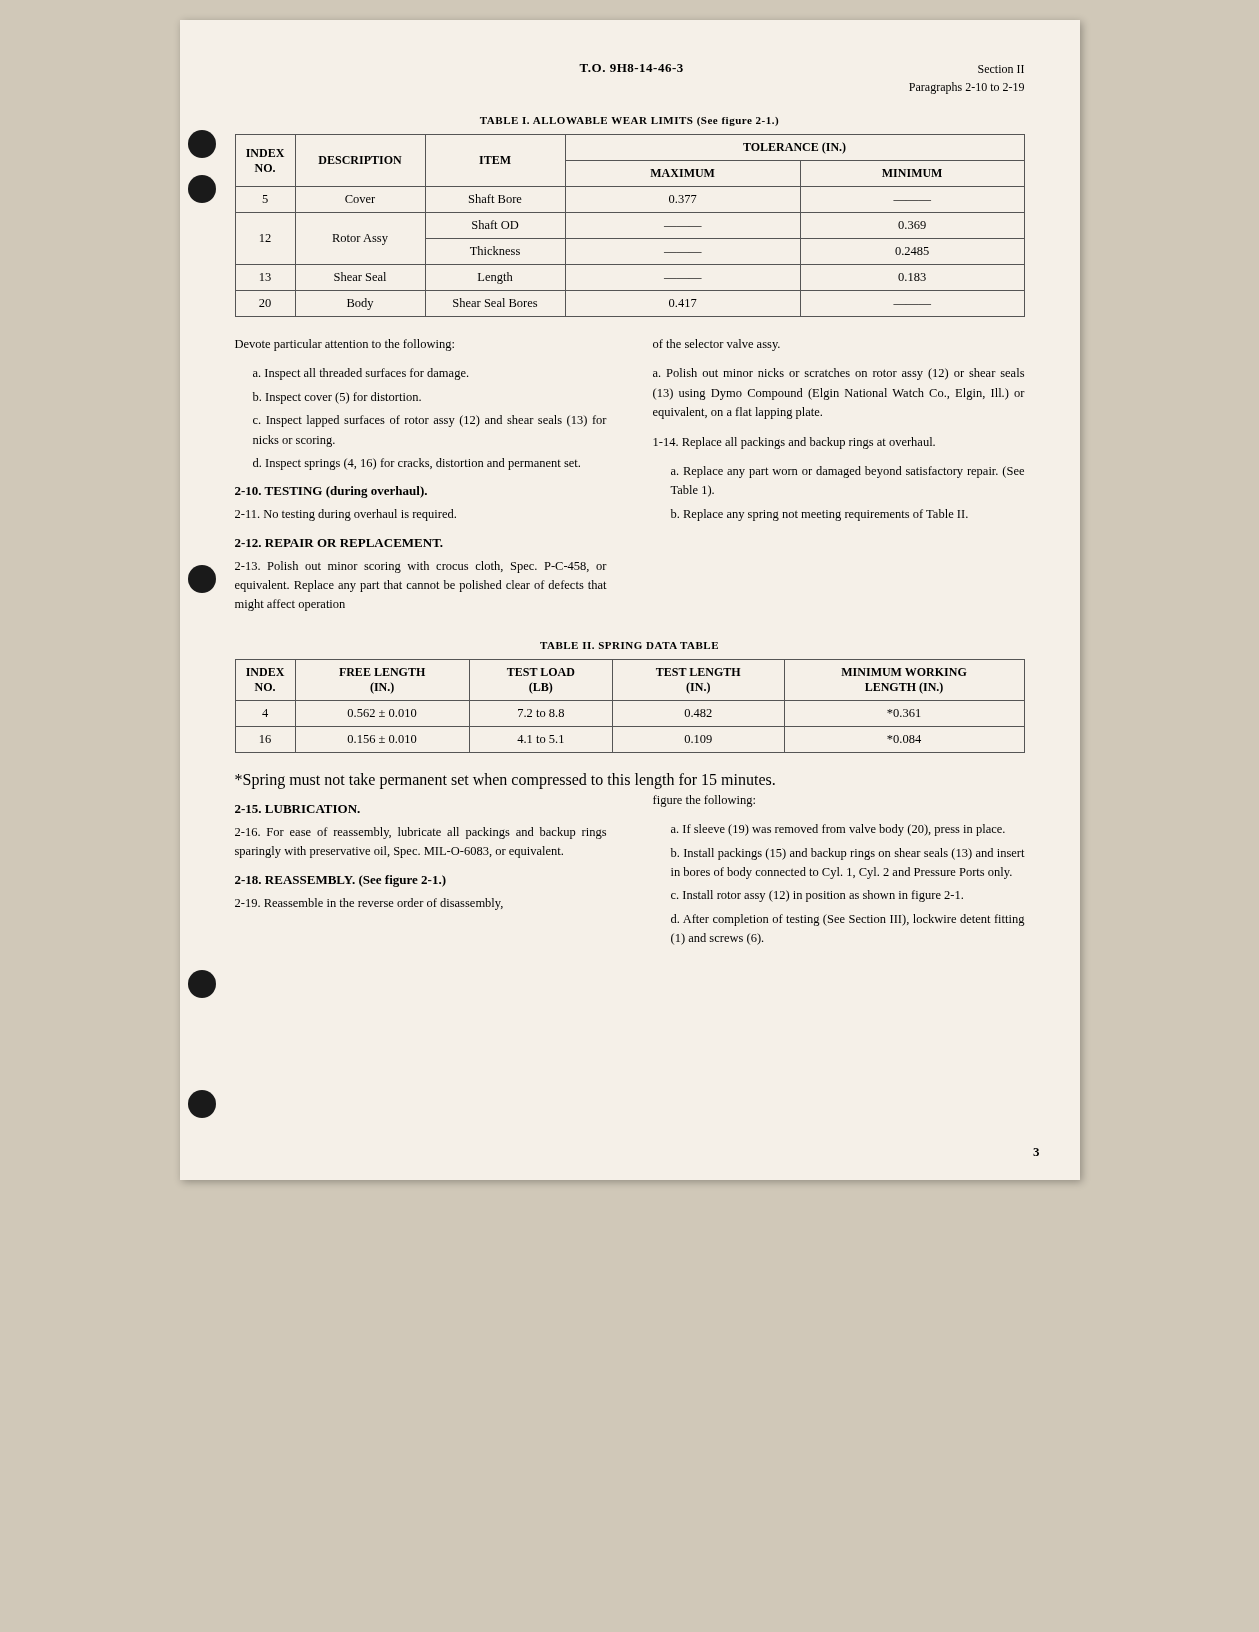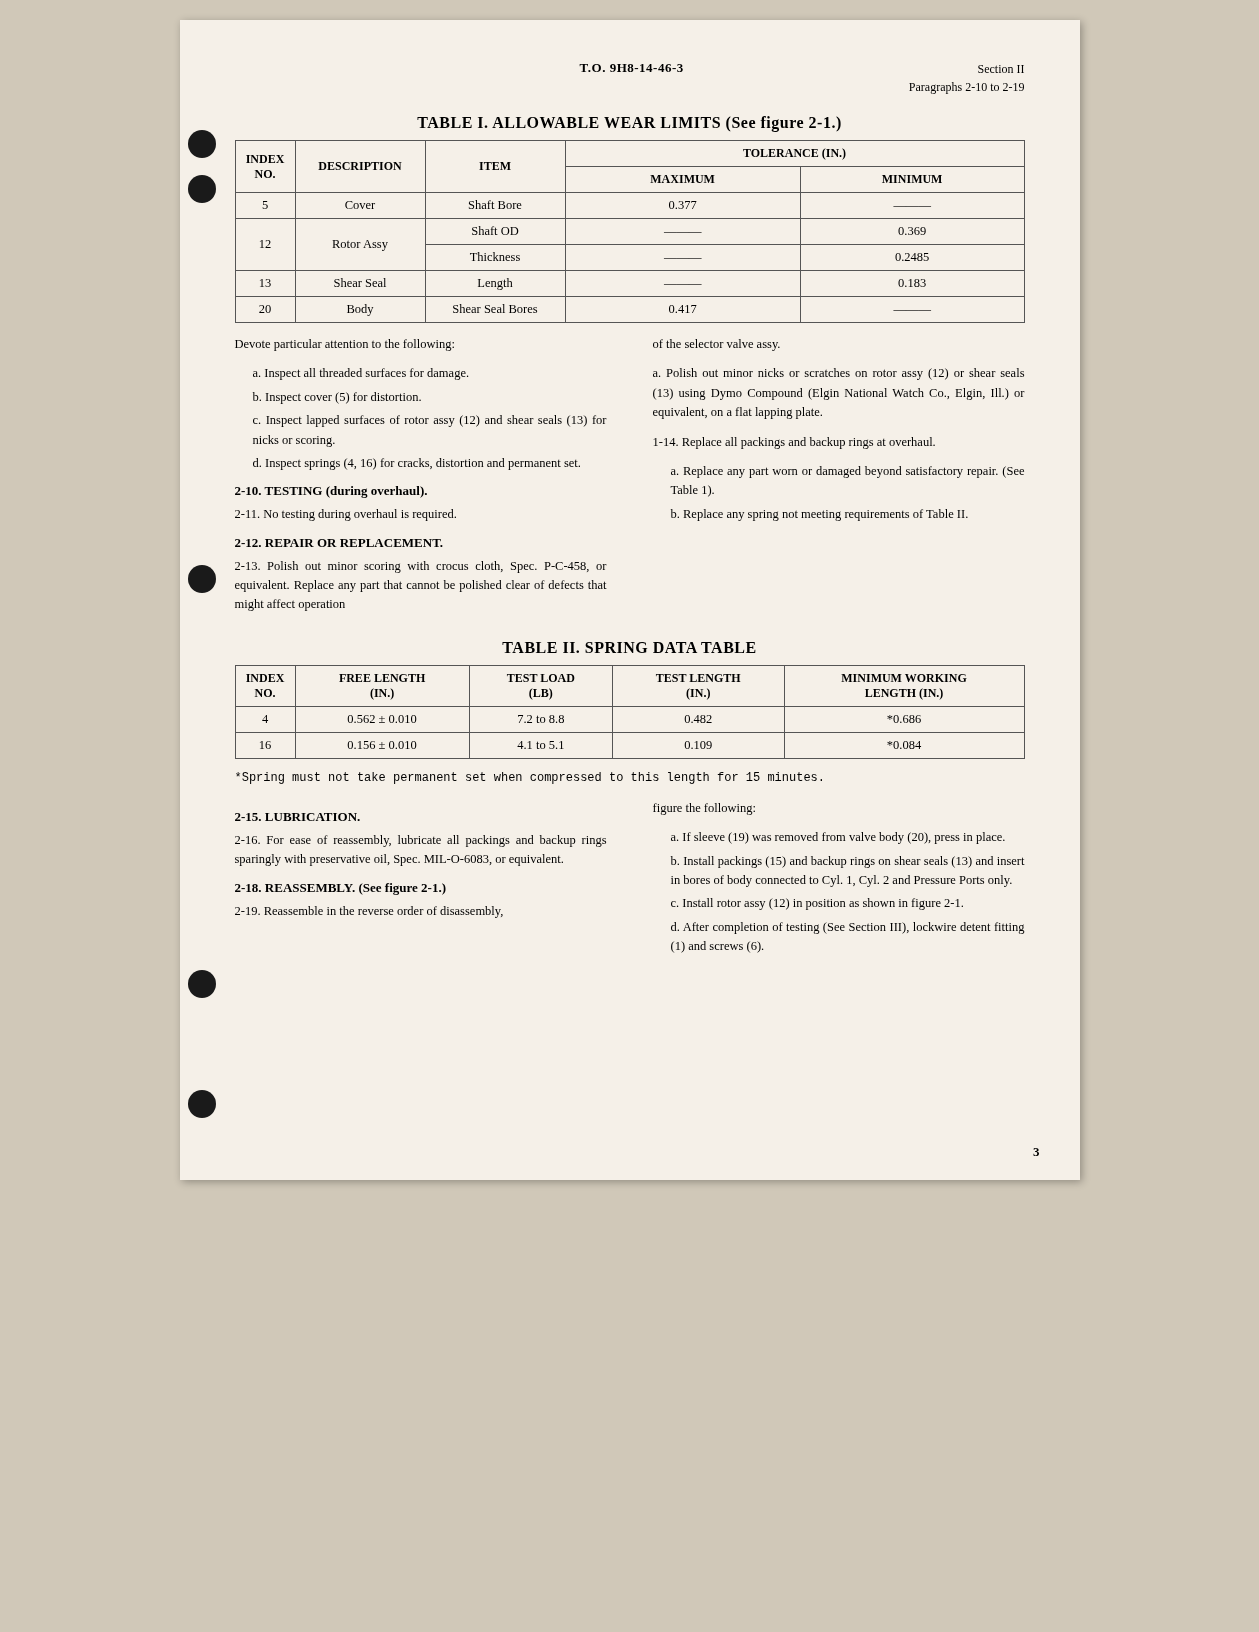--- a/index.html
+++ b/index.html
@@ -34,30 +34,30 @@
       letter-spacing: 0.5px;
     }
     .header-right {
       text-align: right;
       font-size: 12px;
       line-height: 1.5;
     }
     
     .table-title {
       text-align: center;
-      font-size: 16px;
+      font-size: 11px;
       font-weight: bold;
       margin-bottom: 8px;
       letter-spacing: 0.5px;
     }
     table {
       width: 100%;
       border-collapse: collapse;
       font-size: 12.5px;
-      margin-bottom: 12px;
+      margin-bottom: 18px;
     }
     table th, table td {
       border: 1px solid #555;
       padding: 5px 8px;
       text-align: center;
       vertical-align: middle;
     }
     table th {
       font-weight: bold;
       font-size: 12px;
@@ -113,24 +113,23 @@
     
     .page-number {
       position: absolute;
       bottom: 20px;
       right: 40px;
       font-size: 13px;
       font-weight: bold;
     }
     
     .footnote {
-      font-size: 12px;
+      font-size: 16px;
       margin-top: 4px;
-      margin-bottom: 14px;
-      font-family: Liberation Mono, monospace;
+      margin-bottom: 2px;
     }
   </style>
 </head>
 <body>
 
 <div class="page">
 
   <div class="bullet-circle" style="top: 110px;"></div>
   <div class="bullet-circle" style="top: 155px;"></div>
   <div class="bullet-circle" style="top: 545px;"></div>
@@ -228,21 +227,21 @@
         <th>TEST LENGTH<br>(IN.)</th>
         <th>MINIMUM  WORKING<br>LENGTH  (IN.)</th>
       </tr>
     </thead>
     <tbody>
       <tr>
         <td>4</td>
         <td>0.562 ± 0.010</td>
         <td>7.2  to  8.8</td>
         <td>0.482</td>
-        <td>*0.686</td>
+        <td>*0.361</td>
       </tr>
       <tr>
         <td>16</td>
         <td>0.156 ± 0.010</td>
         <td>4.1  to  5.1</td>
         <td>0.109</td>
         <td>*0.084</td>
       </tr>
     </tbody>
   </table>

